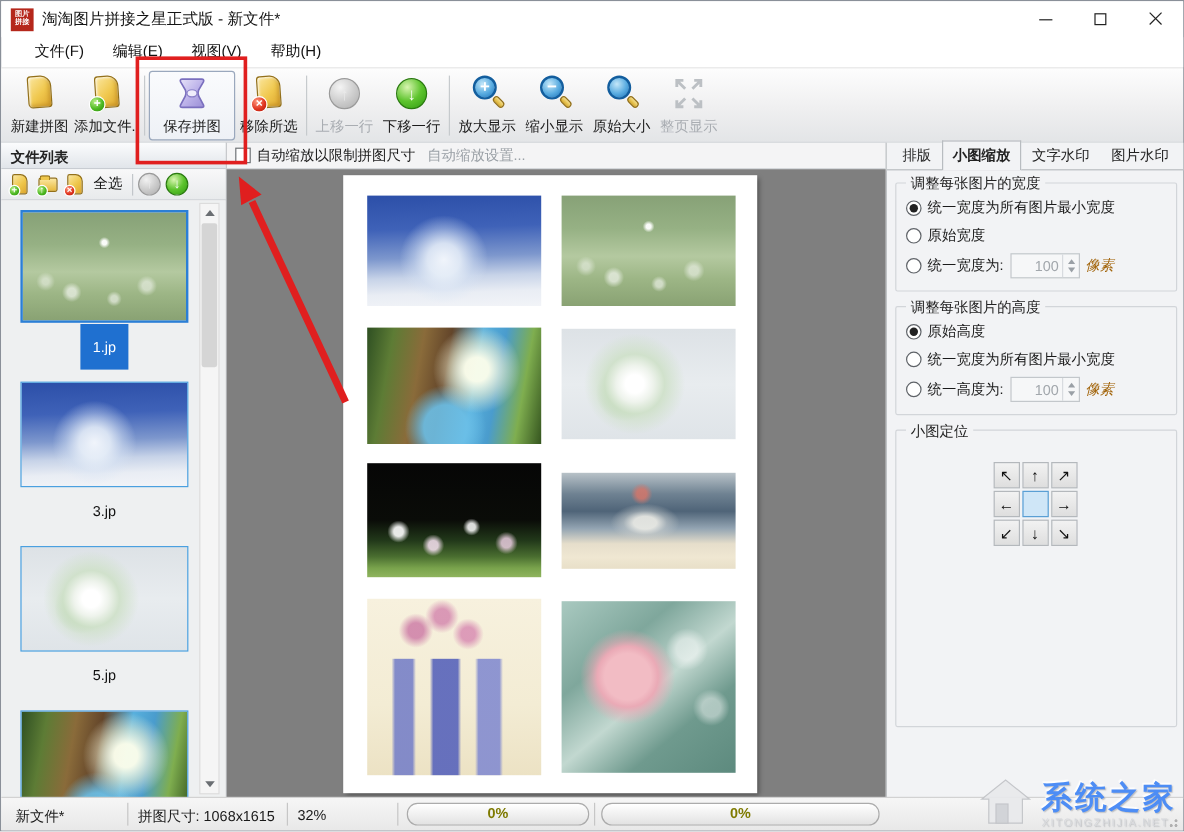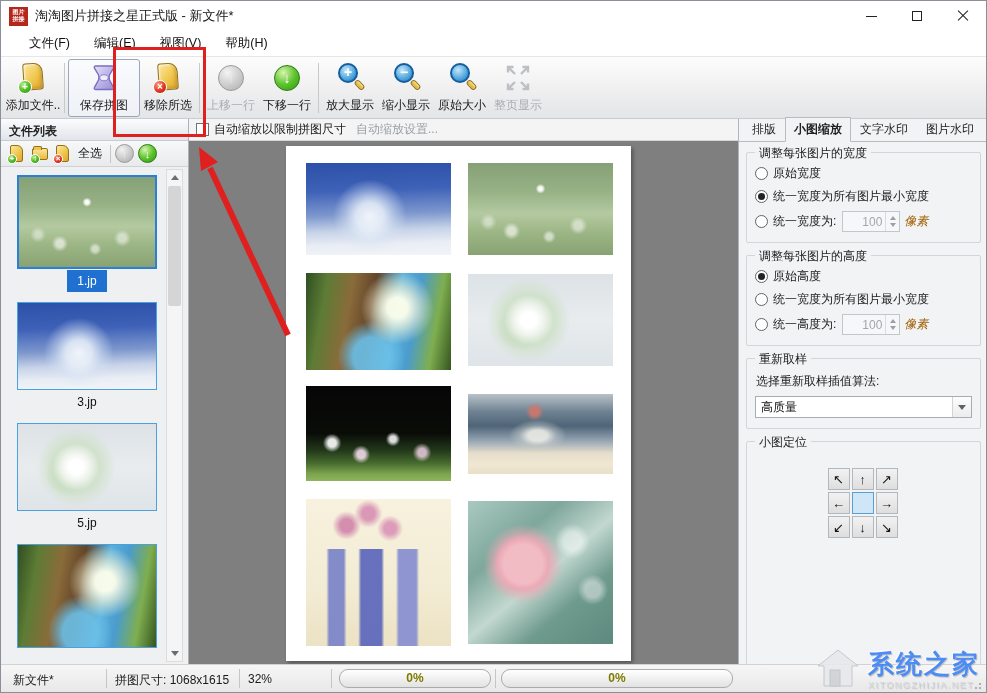--- a/index.html
+++ b/index.html
@@ -59,21 +59,21 @@
   .mini .mbadge { position:absolute; left:0; bottom:0; width:10px; height:10px; border-radius:50%; border:1px solid #fff; color:#fff; font-size:8px; line-height:8px; text-align:center; font-weight:bold; }
   .selall { font-size:12px; color:#111; margin:0 4px 0 2px; }
   .fl-sep { width:1px; height:18px; background:#c2c6ca; margin:0 4px; }
   .mini-circle { width:19px; height:19px; border-radius:50%; color:#fff; font-size:11px; font-weight:bold; text-align:center; line-height:18px; margin-right:4px; }
   .mini-circle.gray { background:radial-gradient(circle at 35% 28%,#f2f2f2,#cdcdcd 50%,#ababab); border:1px solid #9a9a9a; color:#e9e9e9; }
   .mini-circle.green { background:radial-gradient(circle at 35% 28%,#d8f5b0,#5ec42e 50%,#2f9a10); border:1px solid #2a7a10; }
   .file-list { position:relative; flex:1; overflow:hidden; background:#eef0f1; }
   .thumb-item { width:140px; margin-left:16px; text-align:center; }
   .thumb-img { width:140px; border:1px solid #4aa0e0; }
   .thumb-item.selected .thumb-img { border:2px solid #2b7fd6; }
-  .thumb-label { display:inline-block; font-size:12px; color:#111; padding:4px 10px; margin-top:1px; }
+  .thumb-label { display:inline-block; font-size:12px; color:#111; padding:12px 10px; margin-top:1px; }
   .thumb-item.selected .thumb-label { background:#1f70d0; color:#fff; }
   .v-scroll { position:absolute; right:5px; top:2px; width:17px; height:calc(100% - 6px); background:#f5f5f5; border:1px solid #dcdcdc; }
   .v-scroll .arr { position:absolute; left:0; width:15px; height:15px; display:flex; align-items:center; justify-content:center; }
   .v-scroll .arr.up { top:0; } .v-scroll .arr.down { bottom:0; }
   .tri-up { width:0; height:0; border-left:4px solid transparent; border-right:4px solid transparent; border-bottom:5px solid #6a6e72; }
   .tri-down { width:0; height:0; border-left:4px solid transparent; border-right:4px solid transparent; border-top:5px solid #6a6e72; }
   .v-thumb { position:absolute; left:1px; top:16px; width:13px; height:120px; background:#d5d5d5; border-radius:2px; }
 
   
   .center-panel { flex:1; height:100%; display:flex; flex-direction:column; }
@@ -200,20 +200,26 @@
     <span class="menu-item">文件(F)</span>
     <span class="menu-item">编辑(E)</span>
     <span class="menu-item">视图(V)</span>
     <span class="menu-item">帮助(H)</span>
   </div>
 
   <div class="toolbar">
     <div class="tbtn">
       <div class="icon32">
           <div class="doc"></div>
+        </div>
+      <span class="lbl">新建拼图</span>
+    </div>
+    <div class="tbtn">
+      <div class="icon32">
+          <div class="doc"></div>
           <div class="badge green">+</div>
         </div>
       <span class="lbl">添加文件..</span>
     </div>
     <div class="tsep"></div>
     <div class="tbtn save">
       <div class="icon32">
         <svg width="34" height="32" viewBox="0 0 34 32">
           <defs>
               <linearGradient id="lav" x1="0" y1="0" x2="1" y2="1">
@@ -367,26 +373,26 @@
       <div class="tabs">
         <span class="tab">排版</span>
         <span class="tab active">小图缩放</span>
         <span class="tab">文字水印</span>
         <span class="tab">图片水印</span>
       </div>
       <div class="rp-content">
         <div class="groupbox">
           <span class="gb-title">调整每张图片的宽度</span>
           <div class="opt-row">
+            <span class="radio sel"></span>
+            <span class="opt-label">统一宽度为所有图片最小宽度</span>
+          </div>
+          <div class="opt-row">
             <span class="radio"></span>
             <span class="opt-label">原始宽度</span>
-          </div>
-          <div class="opt-row">
-            <span class="radio sel"></span>
-            <span class="opt-label">统一宽度为所有图片最小宽度</span>
           </div>
           <div class="opt-row" style="margin-bottom:2px;">
             <span class="radio"></span>
             <span class="opt-label">统一宽度为:</span>
             <div class="spinner">
               <span class="val">100</span>
               <div class="spin-arrows">
                   <div class="sp-up"></div>
                   <div class="sp-dn"></div>
                 </div>
@@ -412,30 +418,20 @@
               <span class="val">100</span>
               <div class="spin-arrows">
                   <div class="sp-up"></div>
                   <div class="sp-dn"></div>
                 </div>
             </div>
             <span class="unit">像素</span>
           </div>
         </div>
 
-        <div class="groupbox" style="padding-bottom:10px;">
-          <span class="gb-title">重新取样</span>
-          <div class="rs-label">选择重新取样插值算法:</div>
-          <div class="dropdown">
-            <span class="dd-val">高质量</span>
-            <div class="dd-btn">
-                <div class="dd-tri"></div>
-              </div>
-          </div>
-        </div>
 
         <div class="groupbox gb-position">
           <span class="gb-title">小图定位</span>
           <div class="pos-grid">
             <div class="pos-btn">↖</div>
             <div class="pos-btn">↑</div>
             <div class="pos-btn">↗</div>
             <div class="pos-btn">←</div>
             <div class="pos-btn center"></div>
             <div class="pos-btn">→</div>

